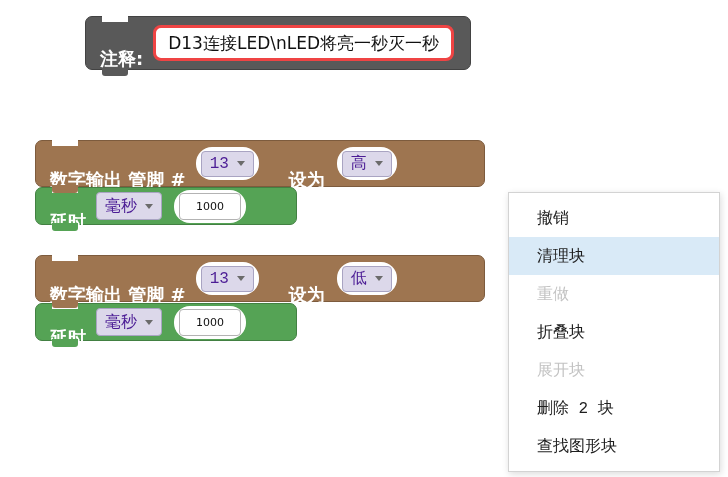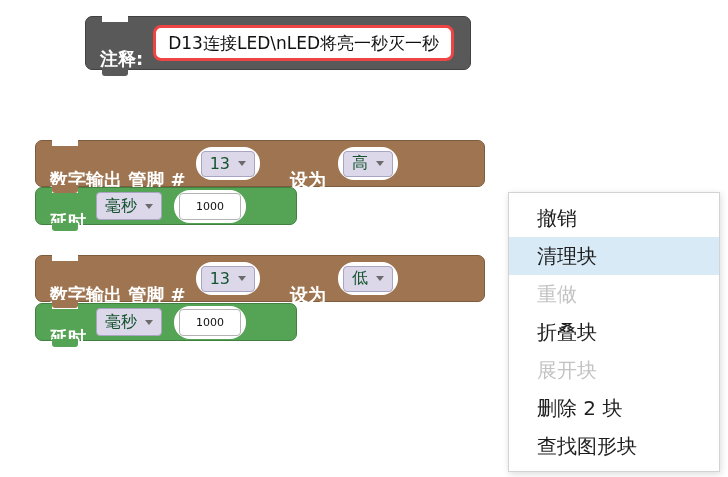--- a/index.html
+++ b/index.html
@@ -54,24 +54,25 @@
     height: 33px;
     padding: 0 5px;
   }
   .dropdown {
     display: inline-flex; align-items: center; gap: 8px;
     background: #dcd8ea;
     border: 1px solid #a9a4c2;
     border-radius: 4px;
     height: 26px;
     padding: 0 8px;
-    color: #14532d;
+    color: #4c1d95;
     font-size: 16px;
     font-weight: 400;
     cursor: pointer;
+    font-family: Liberation Mono, monospace;
   }
   .dropdown.on-block { height: 28px; }
   .arrow {
     width: 0; height: 0;
     border-left: 4px solid transparent;
     border-right: 4px solid transparent;
     border-top: 5px solid #6b6b6b;
   }
   .numfield {
     display: inline-flex; align-items: center; justify-content: center;
@@ -105,23 +106,24 @@
     background: #ffffff;
     border: 1px solid #d3d3d3;
     box-shadow: 1px 2px 7px rgba(0,0,0,0.14);
     padding: 6px 0;
     z-index: 10;
   }
   .menu-item {
     height: 38px;
     display: flex; align-items: center;
     padding-left: 28px;
-    font-size: 20px;
+    font-size: 16px;
     color: #1e1e1e;
     cursor: pointer;
+    font-family: Liberation Mono, monospace;
   }
   .menu-item.disabled { color: #c3c3c3; cursor: default; }
   .menu-item.highlighted { background: #d9eaf7; }
 </style>
 </head>
 <body>
 
 <div class="workspace">
 
   <div class="block comment" style="left:85px; top:16px;">

